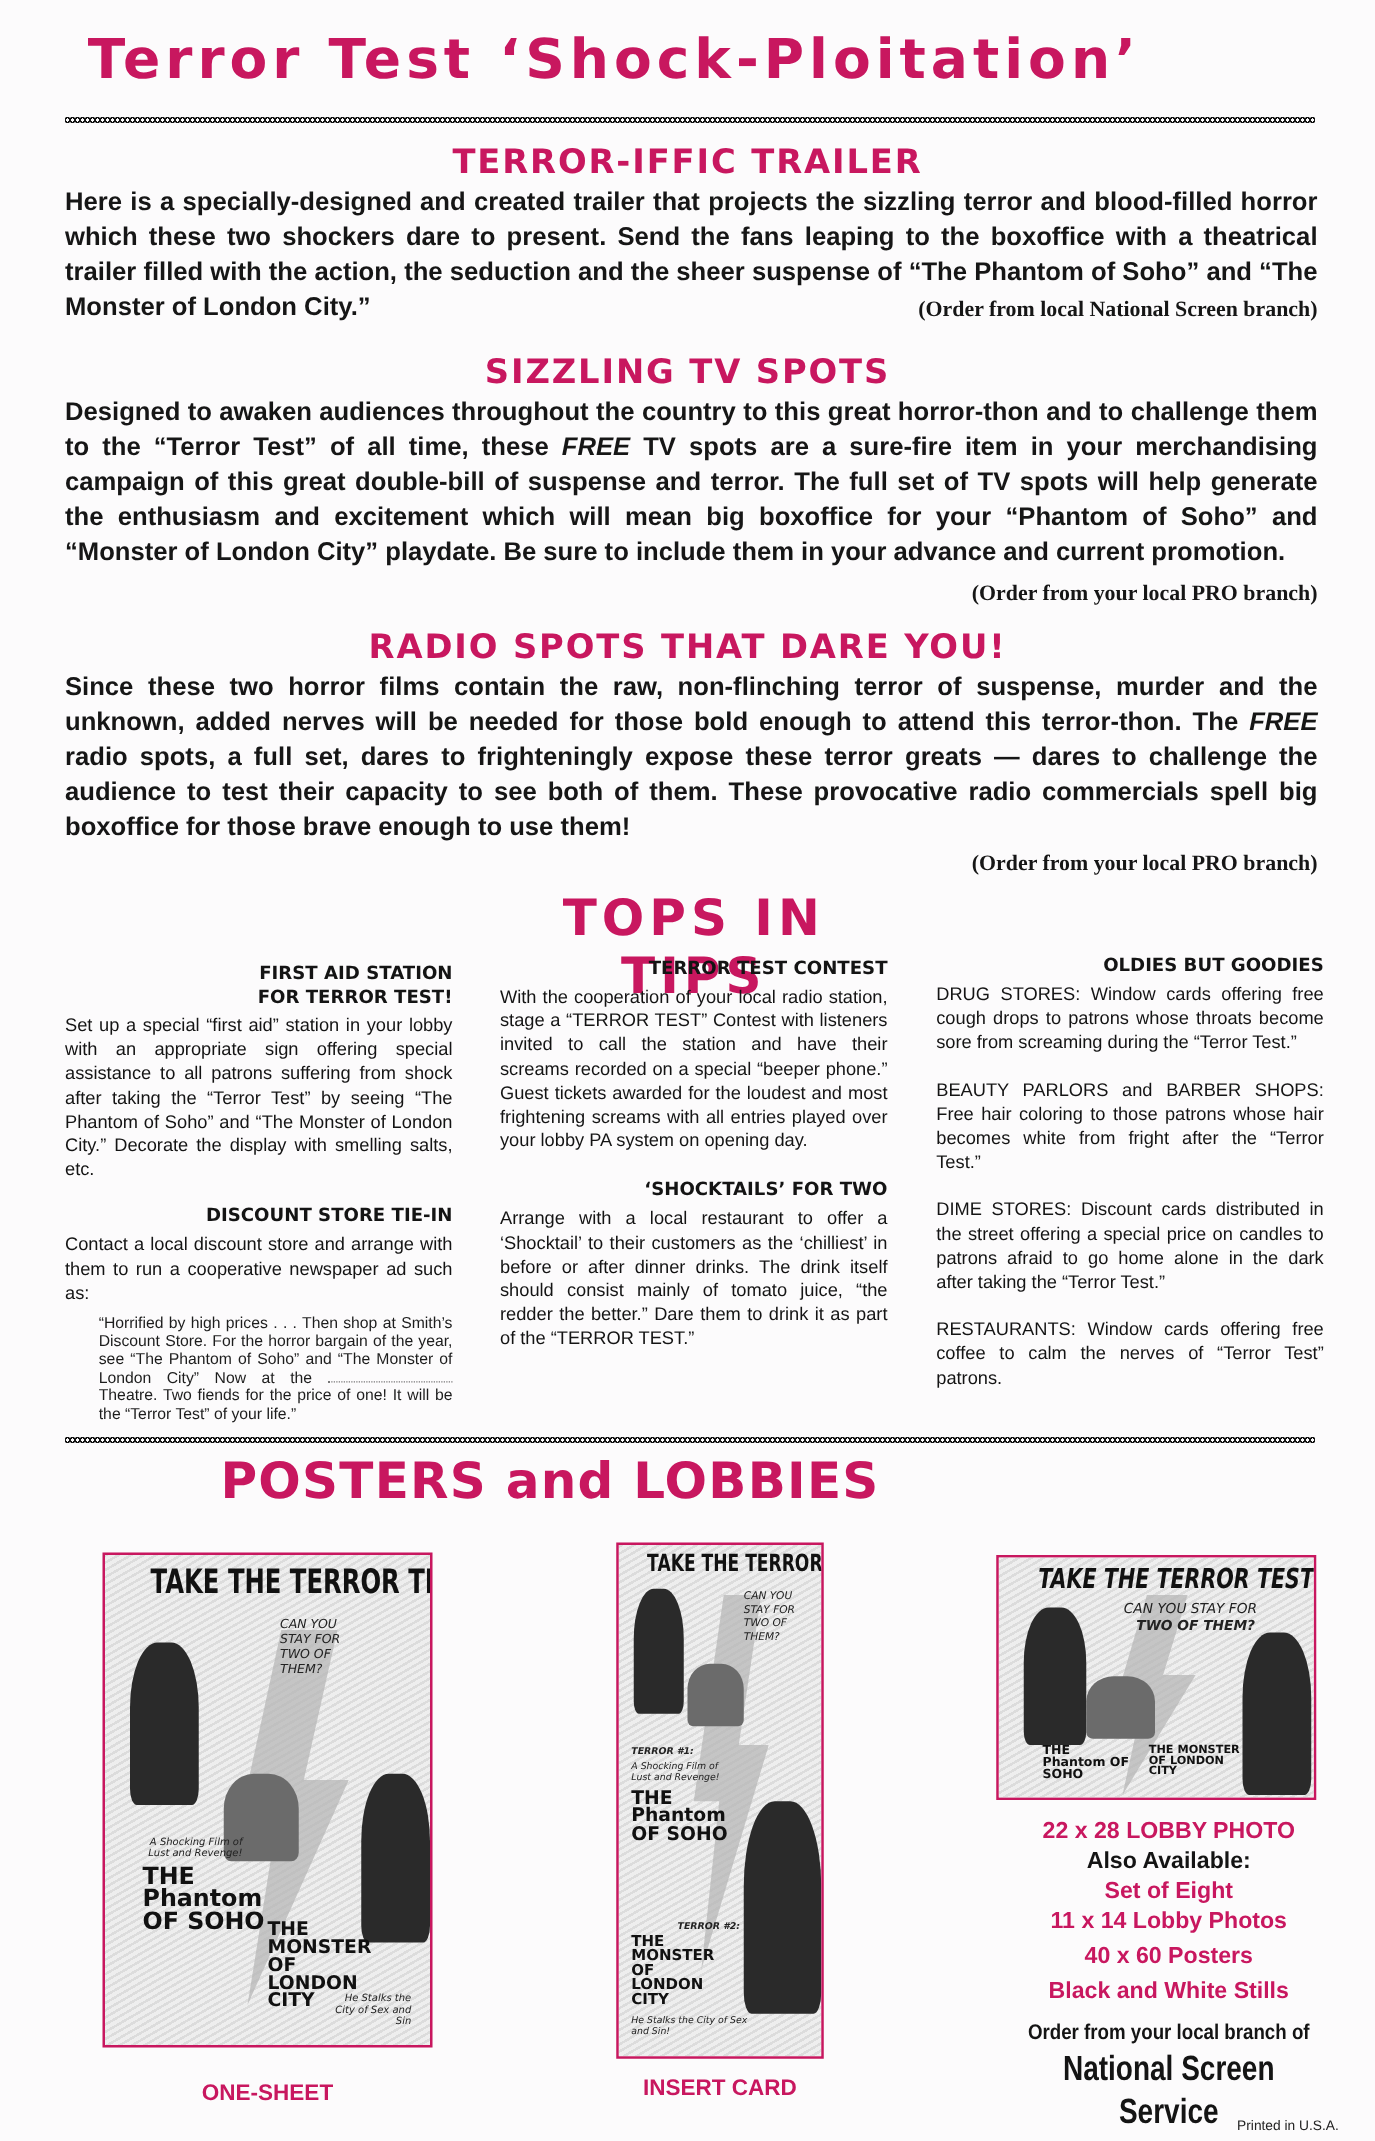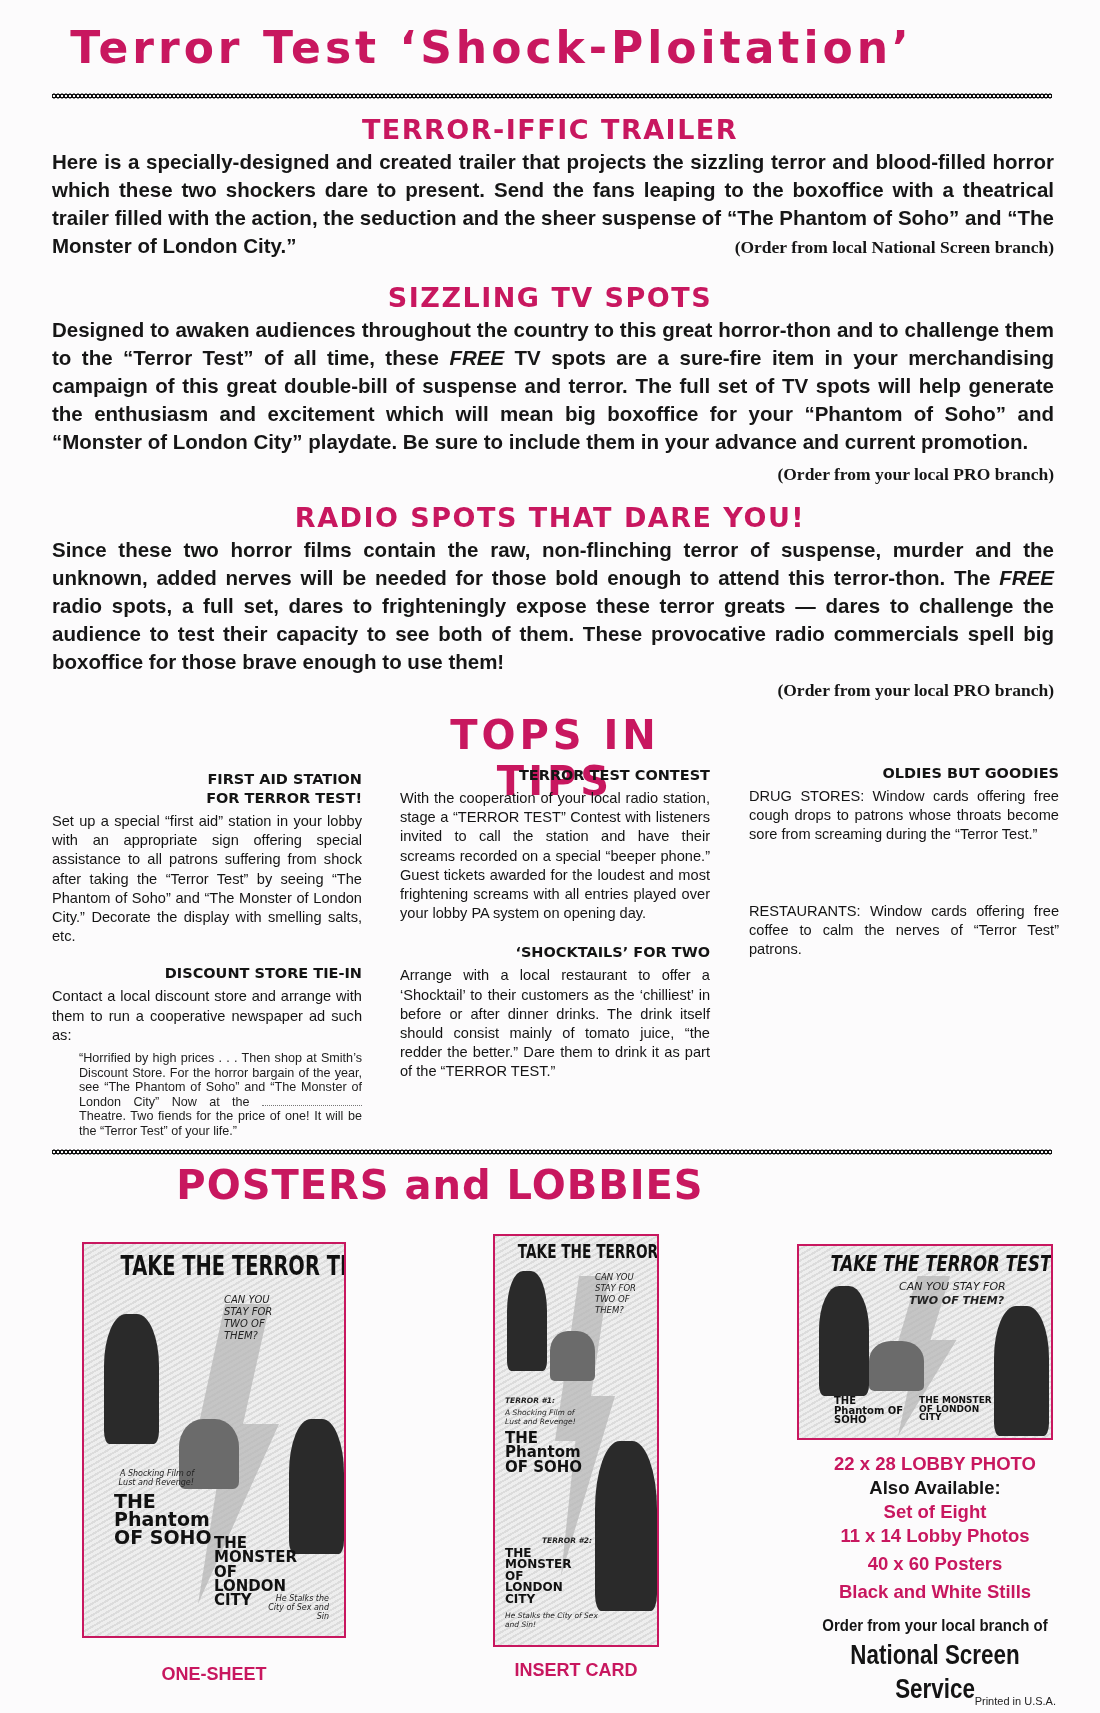--- a/index.html
+++ b/index.html
@@ -92,21 +92,21 @@
   }
   .lobby-list {
     position: absolute; left: 790px; width: 290px; top: 1452px; text-align: center;
     font-family: "Liberation Sans", sans-serif; font-weight: bold; font-size: 18.5px; line-height: 24px;
   }
   .lobby-list .k { color: #141414; }
   .lobby-list .m { color: #c8175f; }
   .nss-1 { font-family: "Liberation Sans", sans-serif; font-weight: bold; font-size: 17px; margin-top: 10px; color:#141414; transform: scaleX(0.88); }
   .nss-2 { font-family: "Liberation Sans", sans-serif; font-weight: bold; font-size: 28px; color:#141414; transform: scaleX(0.8); line-height: 34px; }
   .printed {
-    position: absolute; right: 44px; top: 1695px; font-family: "Liberation Sans", sans-serif;
+    position: absolute; right: 29px; top: 1695px; font-family: "Liberation Sans", sans-serif;
     font-size: 11px; color: #222;
   }
 </style>
 </head>
 <body>
 
 <div class="main-title">Terror Test ‘Shock-Ploitation’</div>
 <div class="squiggle" style="top:92px;"></div>
 
 <div class="sec-head" style="top:114px;">TERROR-IFFIC TRAILER</div>
@@ -150,21 +150,23 @@
   <div class="tip-text">With the cooperation of your local radio station, stage a “TERROR TEST” Contest with listeners invited to call the station and have their screams recorded on a special “beeper phone.” Guest tickets awarded for the loudest and most frightening screams with all entries played over your lobby PA system on opening day.</div>
   <div class="gap" style="height:20px;"></div>
   <div class="tip-head">‘SHOCKTAILS’ FOR TWO</div>
   <div class="tip-text">Arrange with a local restaurant to offer a ‘Shocktail’ to their customers as the ‘chilliest’ in before or after dinner drinks. The drink itself should consist mainly of tomato juice, “the redder the better.” Dare them to drink it as part of the “TERROR TEST.”</div>
 </div>
 
 <div class="tip-col" style="left:749px; top:764px;">
   <div class="tip-head">OLDIES BUT GOODIES</div>
   <div class="tip-text">DRUG STORES: Window cards offering free cough drops to patrons whose throats become sore from screaming during the “Terror Test.”</div>
   <div class="gap" style="height:19px;"></div>
+  <div class="tip-text">BEAUTY PARLORS and BARBER SHOPS: Free hair coloring to those patrons whose hair becomes white from fright after the “Terror Test.”</div>
   <div class="gap" style="height:19px;"></div>
+  <div class="tip-text">DIME STORES: Discount cards distributed in the street offering a special price on candles to patrons afraid to go home alone in the dark after taking the “Terror Test.”</div>
   <div class="gap" style="height:19px;"></div>
   <div class="tip-text">RESTAURANTS: Window cards offering free coffee to calm the nerves of “Terror Test” patrons.</div>
 </div>
 
 <div class="squiggle" style="top:1148px;"></div>
 
 <div class="posters-title">POSTERS and LOBBIES</div>
 
 <div class="poster" style="left:82px; top:1242px; width:264px; height:181px; height:396px;">
   <div class="stripes"></div>

